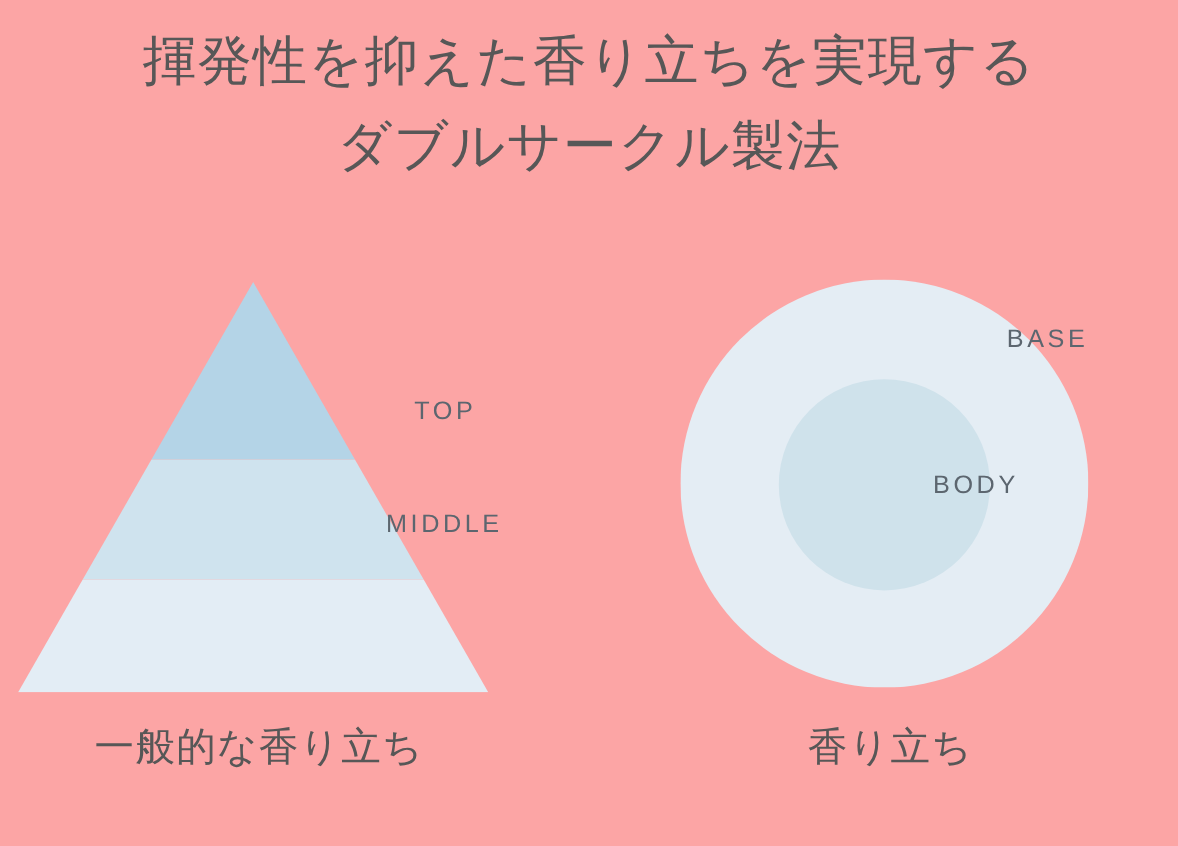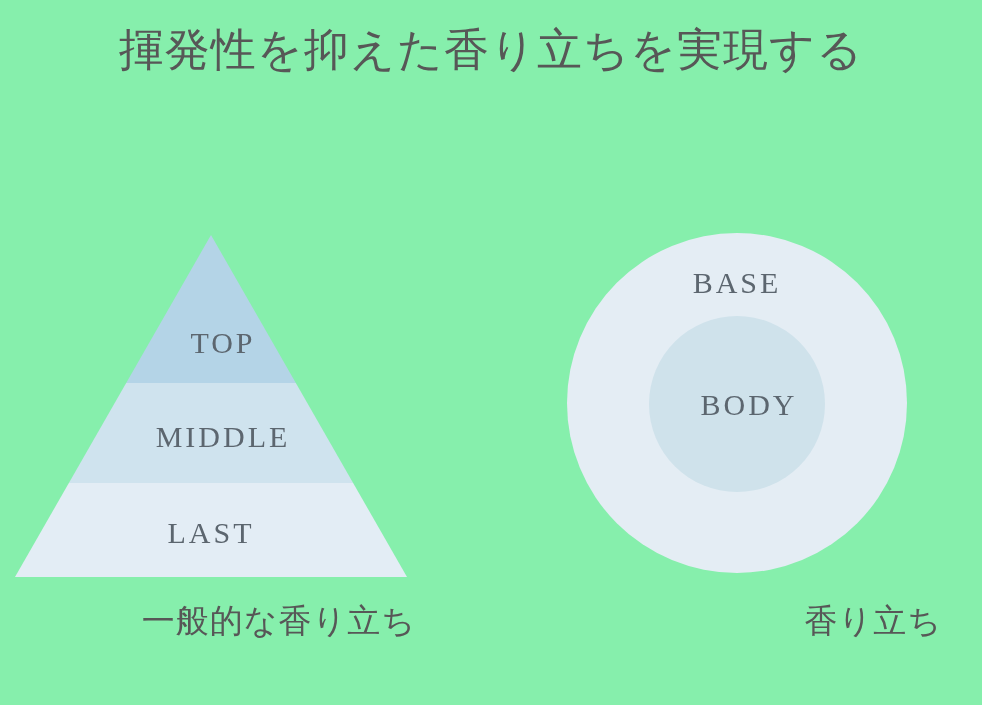--- a/index.html
+++ b/index.html
@@ -1,90 +1,90 @@
 <!DOCTYPE html>
 <html><head>
 <meta charset="utf-8">
 <style>
   html, body { margin: 0; padding: 0; background: #ffffff; }
   .canvas {
     position: relative;
     width: 982px;
     height: 705px;
-    background: #86efac;
+    background: #fca5a5;
     overflow: hidden;
-    font-family: Liberation Serif, serif;
+    font-family: Liberation Sans, sans-serif;
   }
   .title {
     position: absolute;
     left: 0; right: 0; top: 15px;
     margin: 0;
     text-align: center;
     font-size: 45px;
     line-height: 71px;
     font-weight: 500;
     letter-spacing: 1px;
     color: #575757;
   }
   .title .title-line { display: block; }
   .diagram-svg { position: absolute; display: block; }
   #pyramid-svg { left: 15px; top: 235px; }
   #circles-svg { left: 567px; top: 233px; }
   .note-label {
     position: absolute;
-    text-align: center;
-    font-size: 30px;
+    text-align: right;
+    font-size: 21px;
     line-height: 30px;
     letter-spacing: 3px;
     font-weight: 400;
     color: #5c666f;
   }
-  .lbl-top    { left: 27px;  width: 392px; top: 328px; }
+  .lbl-top    { left: 5px;  width: 392px; top: 328px; }
   .lbl-middle { left: 27px;  width: 392px; top: 422px; }
   .lbl-last   { left: 15px;  width: 392px; top: 518px; }
   .lbl-base   { left: 567px; width: 340px; top: 268px; }
   .lbl-body   { left: 649px; width: 200px; top: 390px; }
   .caption {
     position: absolute;
-    text-align: right;
+    text-align: center;
     font-size: 33px;
     line-height: 47px;
     font-weight: 500;
     letter-spacing: 1px;
     color: #575757;
   }
   .caption-left  { left: 16px;  width: 400px; top: 598px; }
   .caption-right { left: 542px; width: 400px; top: 598px; }
   .caption .caption-line { display: block; }
 </style>
 </head>
 <body>
 
 <div class="canvas">
 
   <h1 class="title">
     <span class="title-line">揮発性を抑えた香り立ちを実現する</span>
+    <span class="title-line">ダブルサークル製法</span>
   </h1>
 
   <svg id="pyramid-svg" class="diagram-svg" width="392" height="342" viewBox="0 0 392 342" aria-hidden="true">
     <defs>
       <clipPath id="tri-clip">
         <polygon points="196,0 392,342 0,342"></polygon>
       </clipPath>
     </defs>
     <g clip-path="url(#tri-clip)">
       <rect x="0" y="0" width="392" height="148" fill="#b4d4e7"></rect>
       <rect x="0" y="148" width="392" height="100" fill="#cfe3ee"></rect>
       <rect x="0" y="248" width="392" height="94" fill="#e3edf5"></rect>
     </g>
   </svg>
 
   <div class="note-label lbl-top">TOP</div>
   <div class="note-label lbl-middle">MIDDLE</div>
-  <div class="note-label lbl-last">LAST</div>
 
   <svg id="circles-svg" class="diagram-svg" width="340" height="340" viewBox="0 0 340 340" aria-hidden="true">
     <circle cx="170" cy="170" r="170" fill="#e4edf4"></circle>
     <circle cx="170" cy="171" r="88" fill="#cfe2eb"></circle>
   </svg>
 
   <div class="note-label lbl-base">BASE</div>
   <div class="note-label lbl-body">BODY</div>
 
   <div class="caption caption-left">一般的な香り立ち</div>

